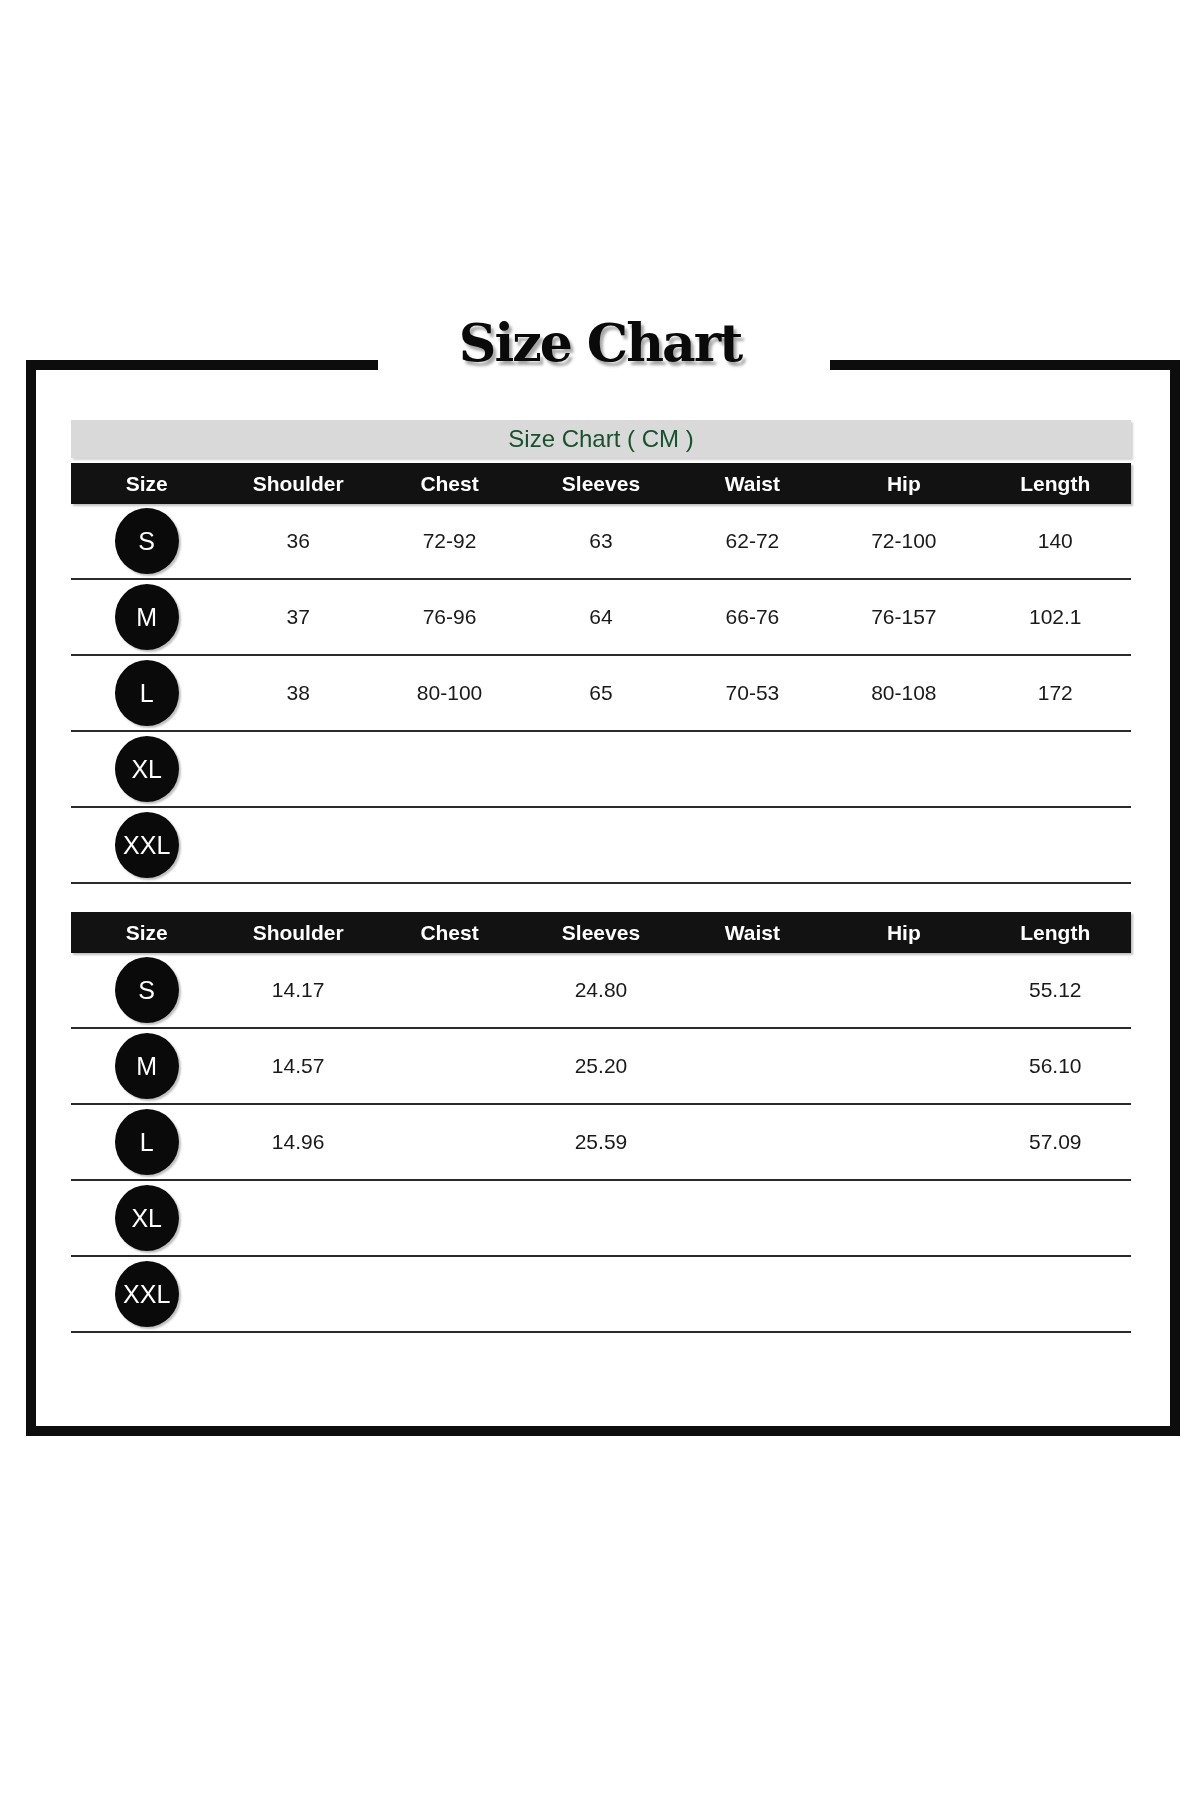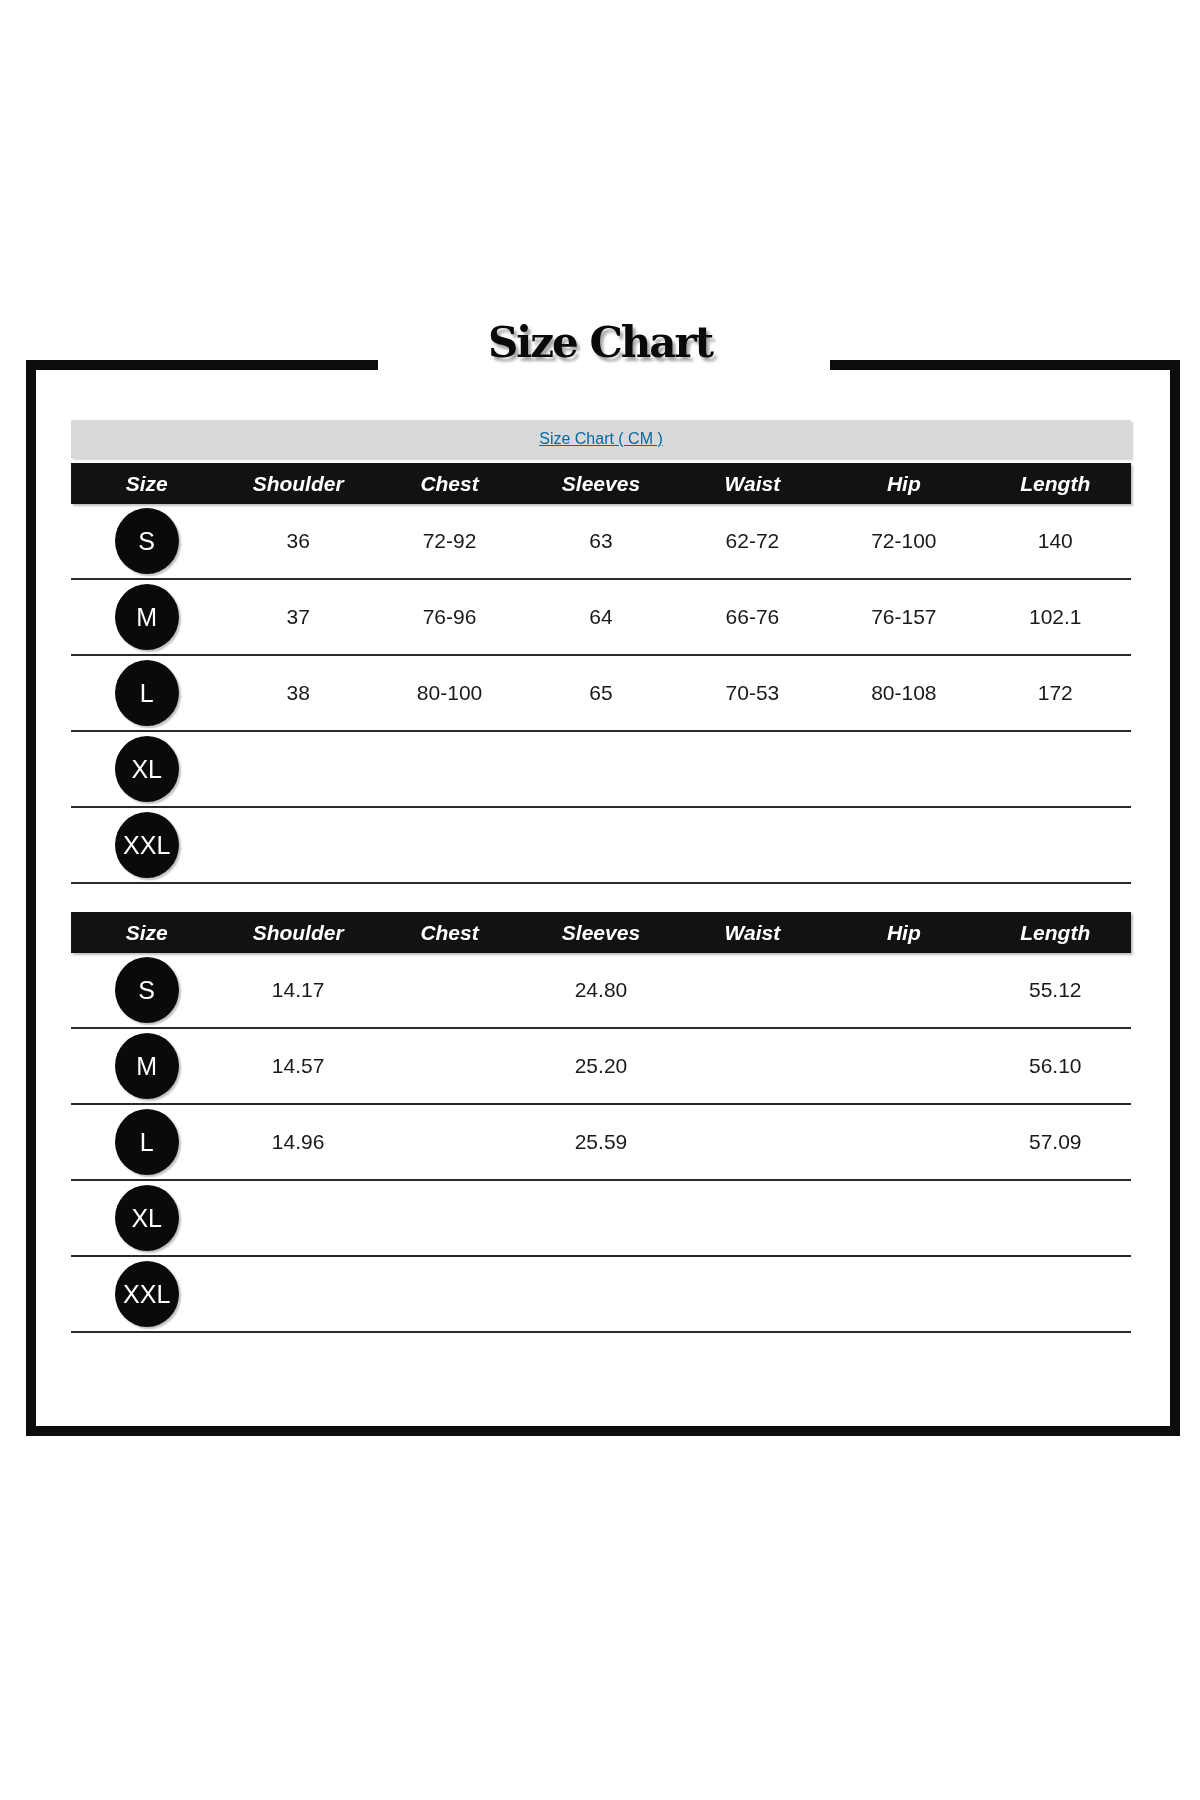--- a/index.html
+++ b/index.html
@@ -14,21 +14,21 @@
   }
 
   
   .main-title {
     position:absolute;
     left:0; right:0;
     top:312px;
     text-align:center;
     font-family:"DejaVu Serif", serif;
     font-weight:bold;
-    font-size:42px;
+    font-size:52px;
     line-height:62px;
     letter-spacing:-2px;
     color:#0a0a0a;
     text-shadow:3px 4px 3px rgba(0,0,0,0.35);
   }
 
   
   .frame {
     position:absolute;
     left:26px; top:360px;
@@ -53,41 +53,39 @@
   }
   .size-table.cm { top:420px; }
   .size-table.in { top:912px; }
 
   .table-title {
     height:38px;
     background:#d9d9d9;
     display:flex;
     align-items:center;
     justify-content:center;
-    font-size:16px;
-    color:#0369a1;
+    font-size:24px;
+    color:#14532d;
     margin-bottom:5px;
     box-shadow:2px 2px 2px rgba(0,0,0,0.18);
-    text-decoration:underline;
   }
   .table-header {
     height:41px;
     background:#121212;
     display:flex;
     box-shadow:2px 2px 2px rgba(0,0,0,0.25);
   }
   .hcell {
     flex:1;
     display:flex;
     align-items:center;
     justify-content:center;
     color:#ffffff;
     font-weight:bold;
     font-size:21px;
-    font-style:italic;
   }
   .trow {
     height:76px;
     display:flex;
     align-items:center;
     border-bottom:2px solid #2a2a2a;
   }
   .cell {
     flex:1;
     text-align:center;

